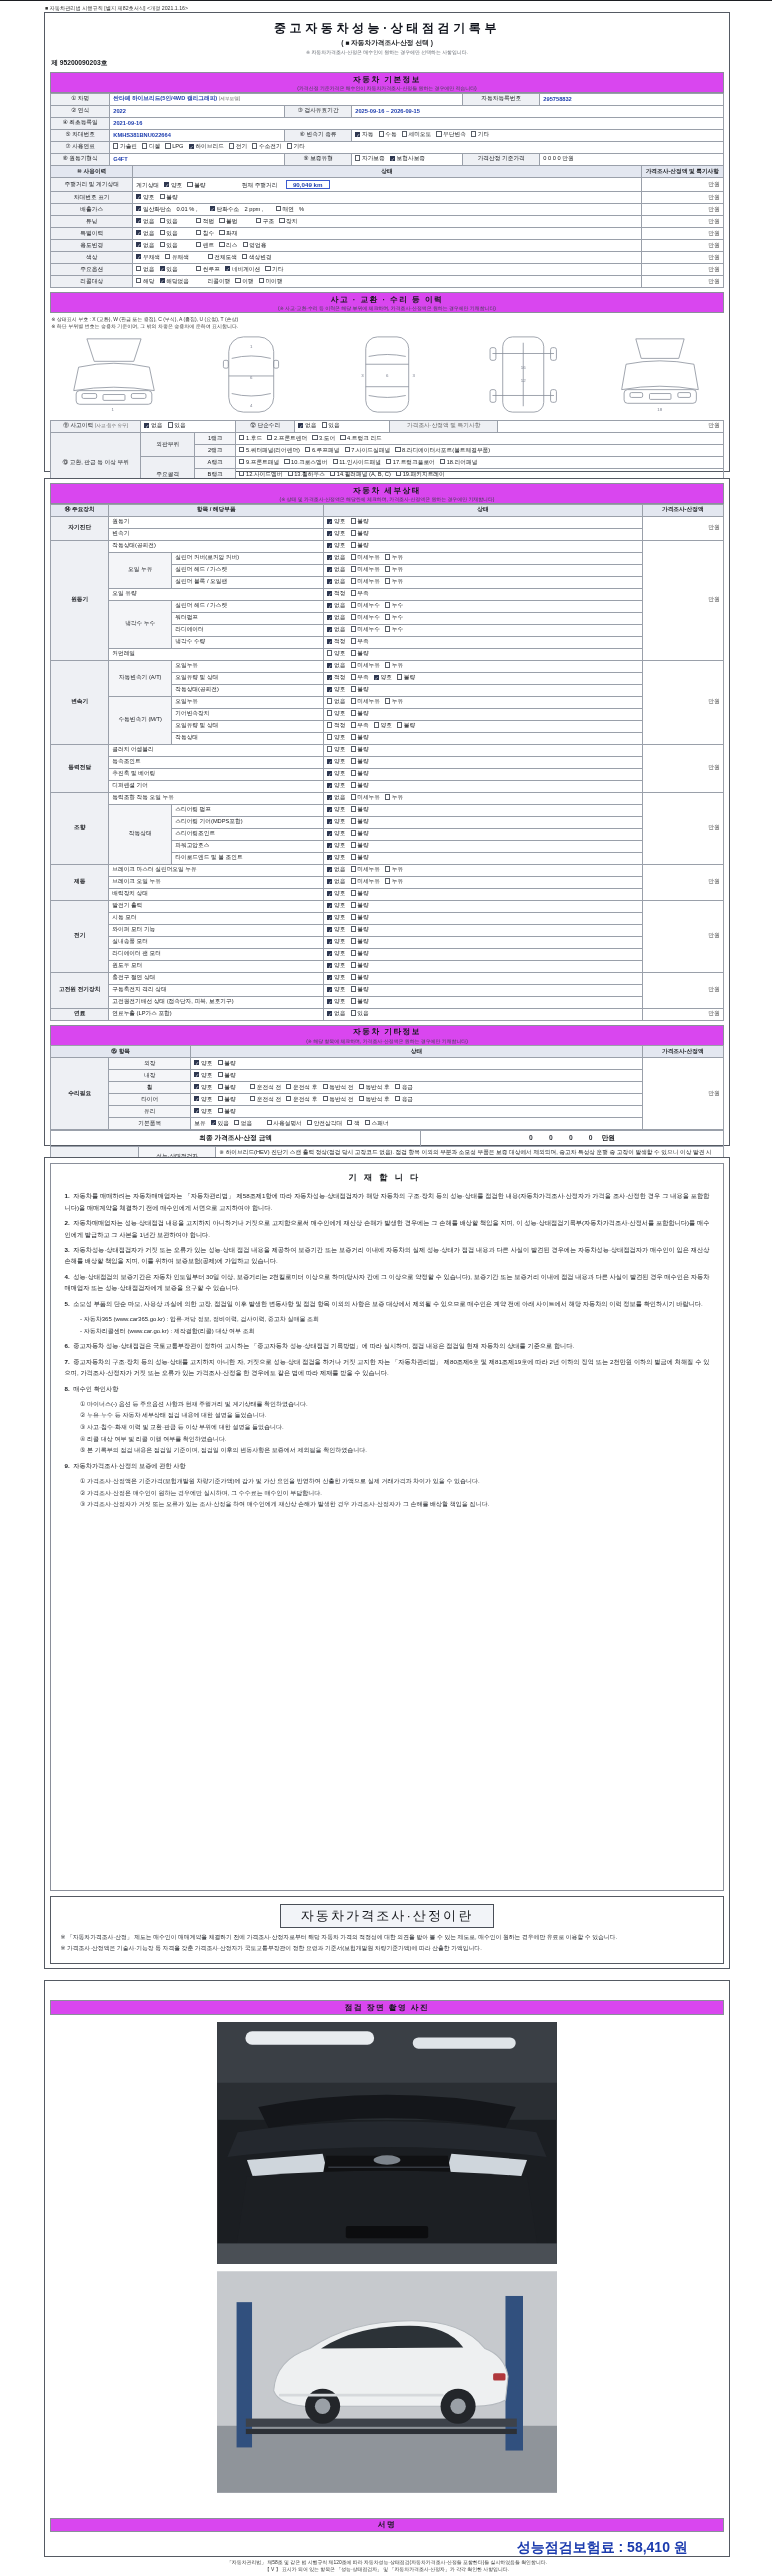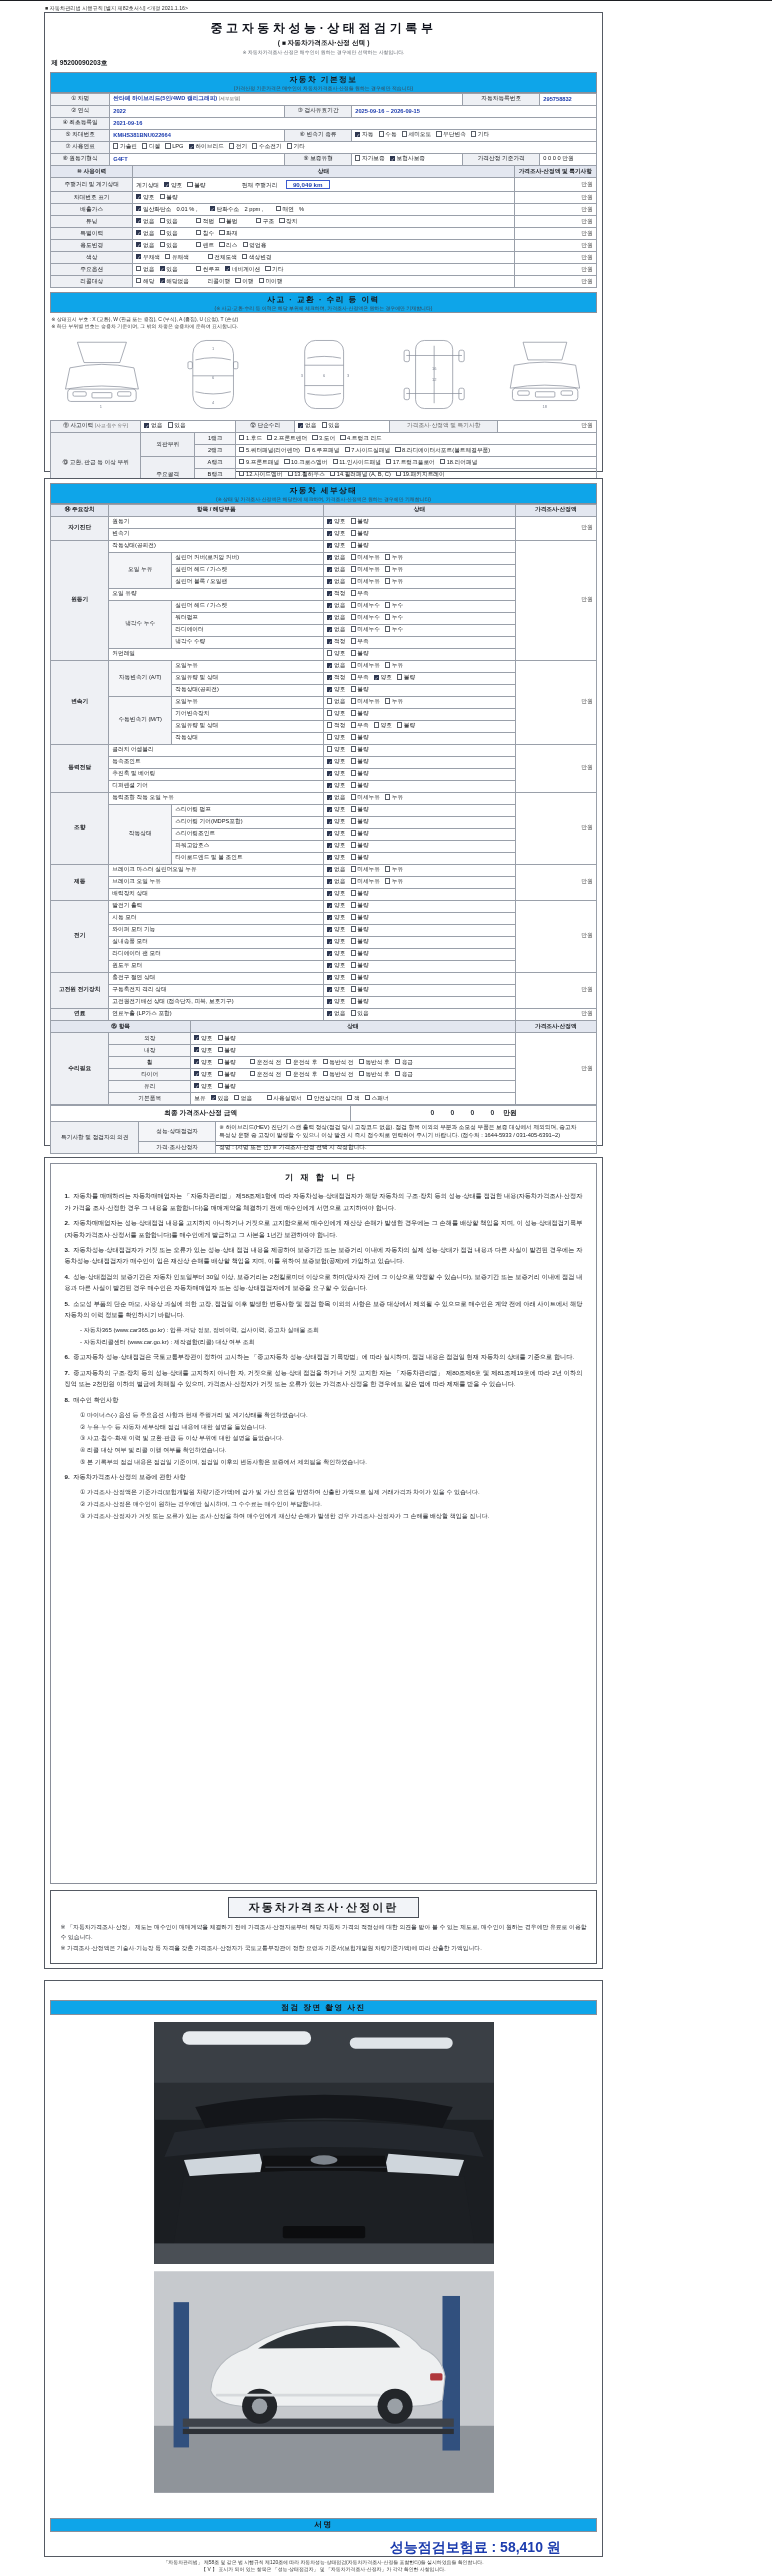--- a/index.html
+++ b/index.html
@@ -1,31 +1,31 @@
 <!DOCTYPE html>
 <html style="font-size:8.2px"><head>
 <meta charset="utf-8">
 <title>중고자동차성능·상태점검기록부</title>
 <style>
   html,body{margin:0;padding:0;background:#ffffff;}
   body{width:773px;height:2576px;font-family:"Liberation Sans","DejaVu Sans",sans-serif;color:#16181c;position:relative;}
   .canvas{position:relative;width:773px;height:2576px;overflow:hidden;background:#fff;border-top:1.5px solid #1c1e22;box-sizing:border-box;}
   .lawnote{position:absolute;top:3.6px;left:45px;font-size:5.2px;color:#333;}
-  .page{position:absolute;left:44px;width:559px;border:0.8px solid #555a63;background:#fff;box-sizing:border-box;padding:4.1px 5.2px;}
+  .page{position:absolute;left:44px;width:686px;border:0.8px solid #555a63;background:#fff;box-sizing:border-box;padding:4.1px 5.2px;}
   .p1{top:11.3px;height:460px;}
   .p2{top:477px;height:668px;}
   .p3{top:1156px;height:812px;display:flex;flex-direction:column;}
   .p4{top:1979px;height:577px;}
   
   .doc-title{text-align:center;font-size:12px;font-weight:bold;letter-spacing:3.6px;margin-top:3.1px;color:#10131c;}
   .doc-sub{text-align:center;font-size:6.7px;font-weight:bold;margin-top:1.5px;}
   .doc-subnote{text-align:center;font-size:4.9px;color:#5a5f68;margin-top:1px;}
   .docno{font-size:6.7px;font-weight:bold;margin:4.1px 0 1.5px 1px;}
   
-  .band{background:#0ea5e9;border:0.5px solid #8a8f9a;text-align:center;padding:1.5px 0 1px;margin-top:4.1px;}
+  .band{background:#d946ef;border:0.5px solid #8a8f9a;text-align:center;padding:1.5px 0 1px;margin-top:4.1px;}
   .band .bt{font-size:7.7px;font-weight:bold;letter-spacing:1.5px;}
   .band .bn{display:block;font-size:4.9px;color:#3a3f48;margin-top:0.5px;font-weight:normal;}
   
   .t{width:100%;border-collapse:collapse;table-layout:fixed;margin-top:-0.5px;}
   .t td,.t th{border:0.5px solid #9aa0aa;padding:1.5px 3.1px;font-size:5.7px;vertical-align:middle;word-break:keep-all;}
   .t th{background:#e3e7f0;text-align:center;font-weight:bold;}
   .lb{background:#eef0f4;text-align:center;}
   .lbc{background:#f4f5f8;text-align:center;}
   .vl{text-align:left;}
   .bl{color:#1c3cae;font-weight:bold;}
@@ -51,21 +51,21 @@
   
   .finalrow td{font-size:6.7px;font-weight:bold;text-align:center;padding:3.1px;}
   .zeros{letter-spacing:7.2px;color:#30343c;}
   
   .notice-box{border:0.5px solid #8a8f9a;flex:1;padding:8.2px 13.4px;overflow:hidden;margin-top:1px;}
   .notice-title{text-align:center;font-size:8.2px;font-weight:bold;letter-spacing:7.2px;margin-bottom:7.2px;}
   .ni{font-size:6.2px;line-height:1.8;margin:4.6px 0;text-align:justify;}
   .nn{font-weight:bold;margin-right:3.6px;}
   .ns{font-size:6px;line-height:1.7;margin:1.5px 0 1.5px 15.5px;color:#23262c;}
   .pricebox{border:0.8px solid #555a63;margin-top:5.2px;padding:6.2px 9.3px 7.2px;}
-  .pb-title{width:fit-content;margin:0 auto 5.2px;border:0.8px solid #4a4f58;padding:2.1px 19.6px;font-weight:bold;font-size:11px;letter-spacing:2.1px;background:#f2f4f8;}
+  .pb-title{width:fit-content;margin:0 auto 5.2px;border:0.8px solid #4a4f58;padding:2.1px 19.6px;font-weight:normal;font-size:13px;letter-spacing:2.1px;background:#f2f4f8;}
   .pb-line{font-size:5.8px;line-height:1.7;color:#23262c;margin:1.5px 0;text-align:justify;}
   
   .photo{width:340px;margin:7.2px auto 0;display:block;}
   .photo svg{display:block;width:340px;}
   .sign-band{margin-top:25px;}
   .fee{text-align:right;margin:6.2px 36px 2.1px 0;font-size:14px;font-weight:bold;color:#1c3cae;}
   .foot{font-size:4.9px;color:#333;text-align:center;margin-top:1.5px;}
 </style>
 </head>
 <body>
@@ -528,20 +528,24 @@
           </tr>
           <tr>
             <td class="grp" rowspan="1">연료</td>
             <td class="itm" colspan="2">연료누출 (LP가스 포함)</td>
             <td class="st"><span class="cb"><span class="bx on">✓</span><span class="cl">없음</span></span><span class="cb"><span class="bx"></span><span class="cl">있음</span></span></td>
             <td class="won" rowspan="1">만원</td>
           </tr>
         </tbody>
     </table>
 
+    <div class="band">
+      <span class="bt">자동차 기타정보</span>
+      <span class="bn">(※ 해당 항목에 체크하며, 가격조사·산정액은 원하는 경우에만 기재합니다)</span>
+    </div>
     <table class="t">
       <colgroup>
           <col style="width:58px">
           <col style="width:82px">
           <col>
           <col style="width:81px">
         </colgroup>
       <thead>
         <tr>
           <th colspan="2">⑮ 항목</th>

